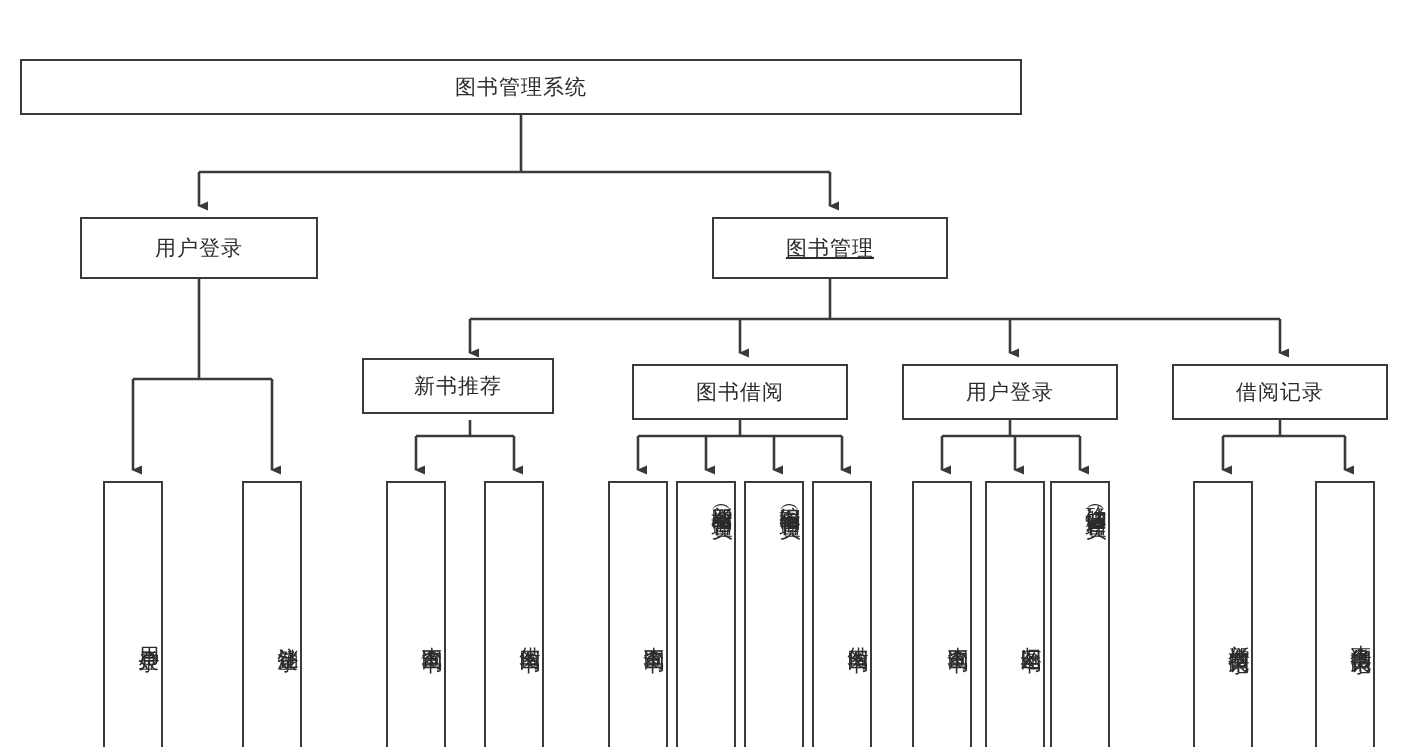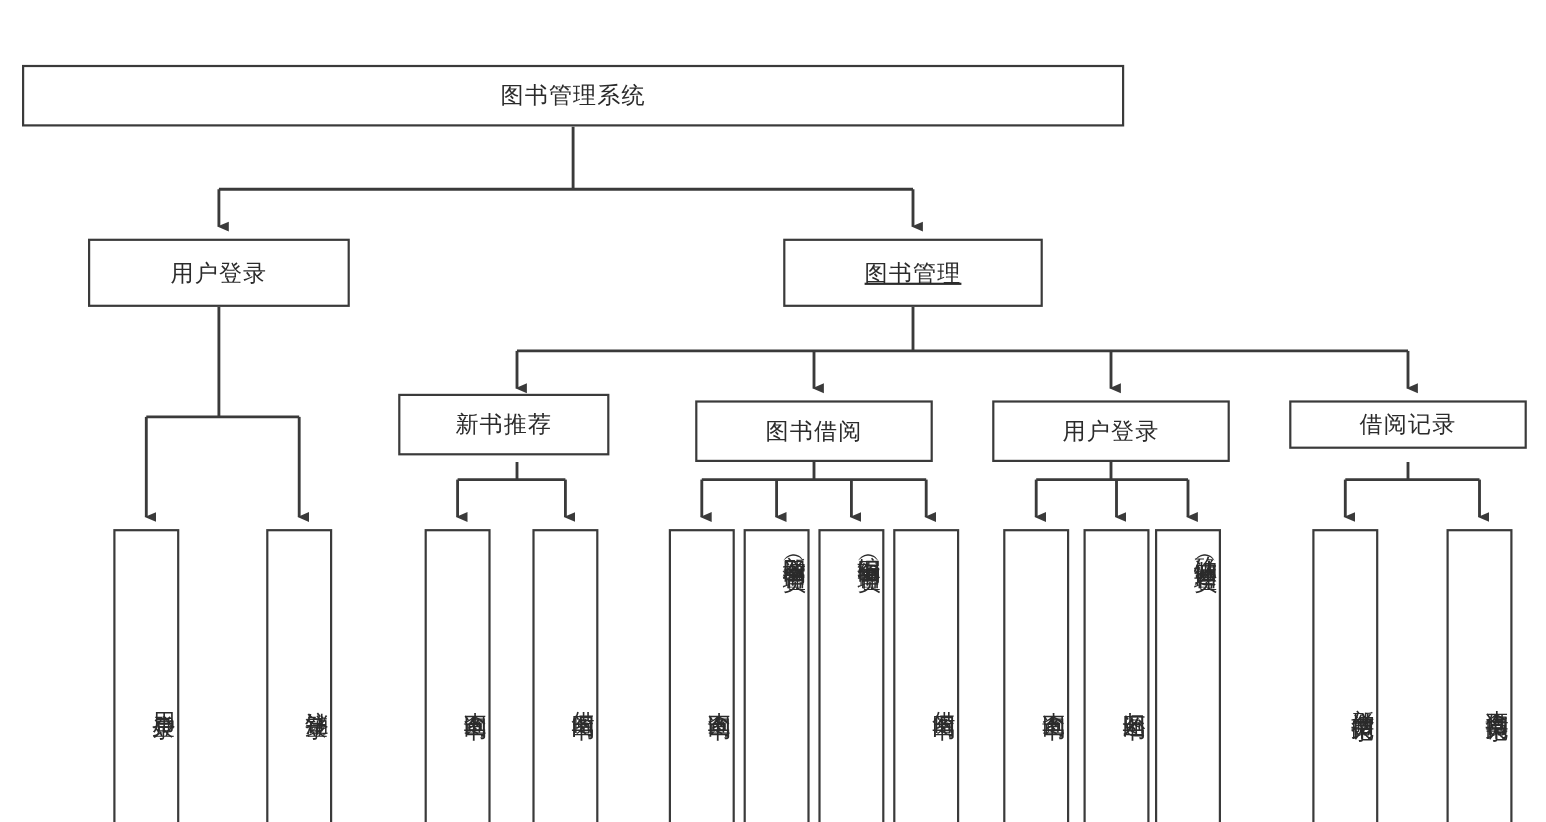--- a/index.html
+++ b/index.html
@@ -132,21 +132,21 @@
 
   <div class="node-box node-h" style="left:362px; top:312px; width:192px; height:56px;">
     <span>新书推荐</span>
   </div>
   <div class="node-box node-h" style="left:632px; top:318px; width:216px; height:56px;">
     <span>图书借阅</span>
   </div>
   <div class="node-box node-h" style="left:902px; top:318px; width:216px; height:56px;">
     <span>用户登录</span>
   </div>
-  <div class="node-box node-h" style="left:1172px; top:318px; width:216px; height:44px;">
+  <div class="node-box node-h" style="left:1172px; top:318px; width:216px; height:56px;">
     <span>借阅记录</span>
   </div>
 
   <div class="node-box node-v" style="left:103px; top:435px; width:60px; height:300px;">
     <span>用户登录</span>
   </div>
   <div class="node-box node-v" style="left:242px; top:435px; width:60px; height:300px;">
     <span>注销登录</span>
   </div>
 

